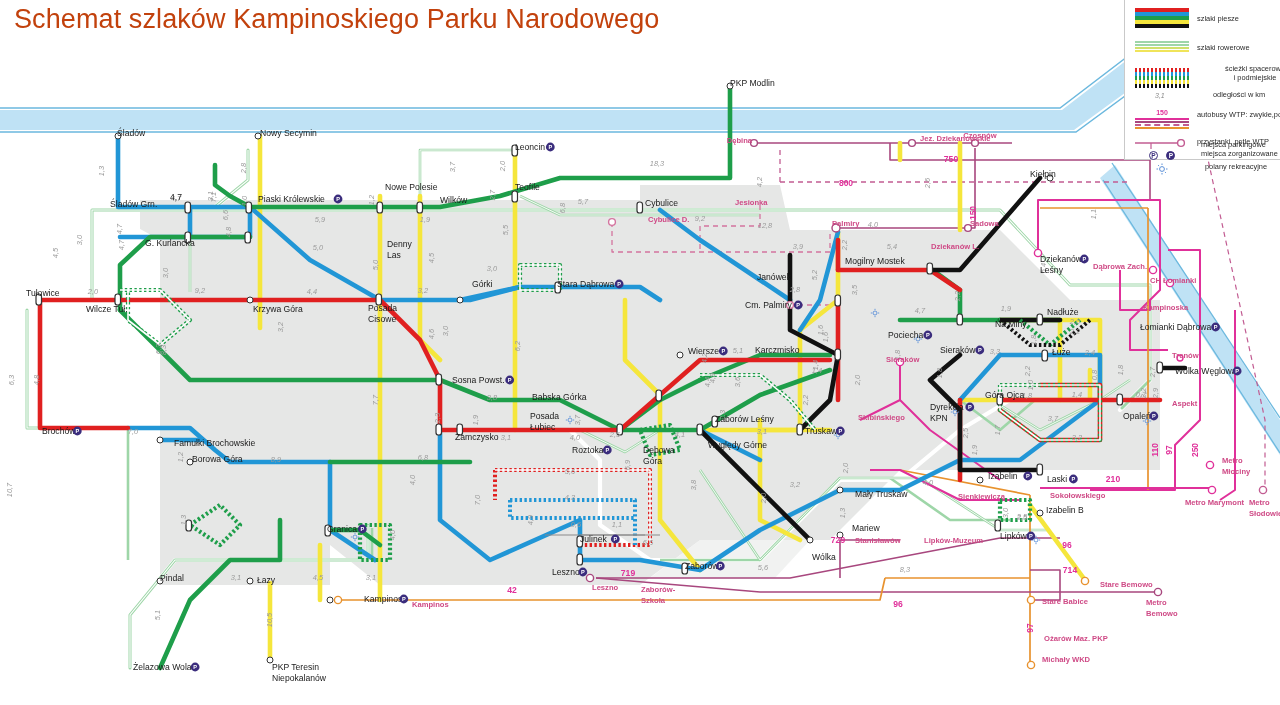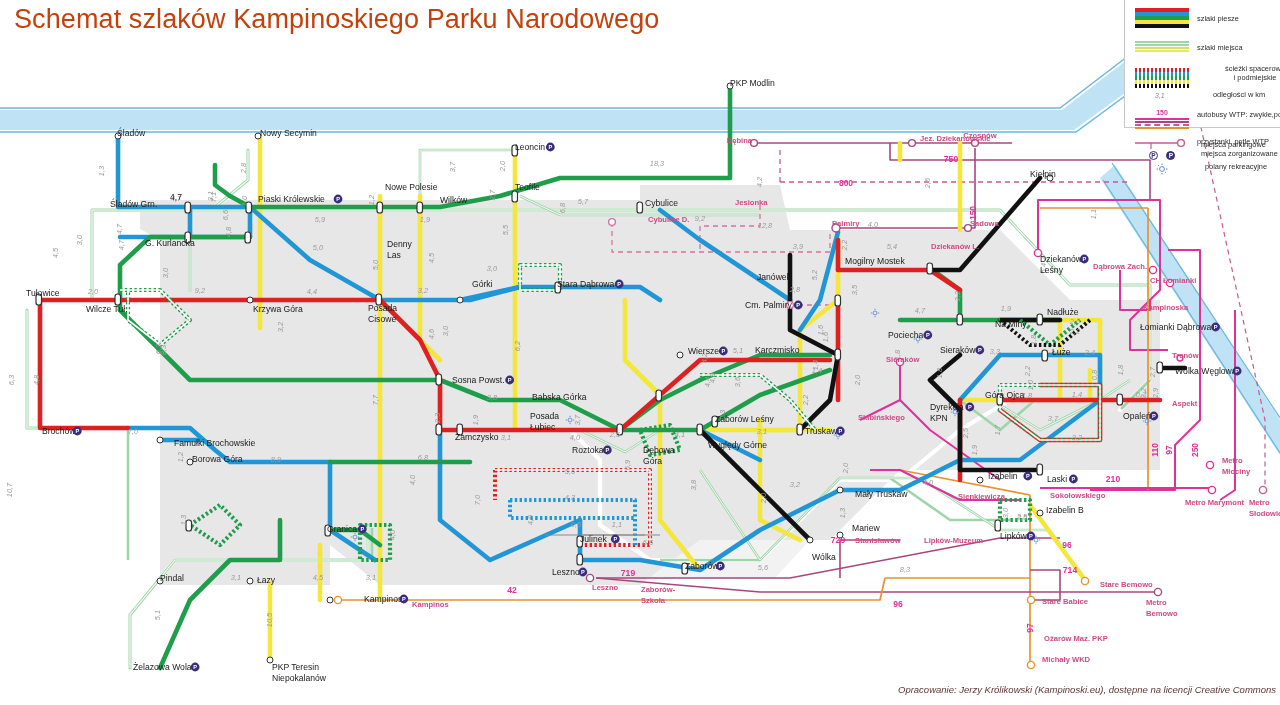--- a/index.html
+++ b/index.html
@@ -2,21 +2,21 @@
 <html><head>
 <meta charset="utf-8">
 <style>
   html,body{margin:0;padding:0;background:#fff;}
   body{width:1280px;height:705px;overflow:hidden;font-family:"Liberation Sans",sans-serif;}
   #stage{position:relative;width:1280px;height:705px;background:#ffffff;}
   #map{position:absolute;left:0;top:0;}
   .ttl{position:absolute;left:14px;top:4px;font-size:27px;color:#c2410c;letter-spacing:.1px;font-weight:400;white-space:nowrap;}
   .credit{position:absolute;left:898px;top:684px;font-size:9.5px;font-style:italic;color:#5e3636;white-space:nowrap;}
   
-  .legend{position:absolute;left:1124px;top:0;width:156px;height:128px;background:#fff;border:1px solid #c9c9c9;border-top:none;border-right:none;box-sizing:border-box;}
+  .legend{position:absolute;left:1124px;top:0;width:156px;height:160px;background:#fff;border:1px solid #c9c9c9;border-top:none;border-right:none;box-sizing:border-box;}
   .lg-row{position:absolute;display:flex;align-items:center;}
   .lg-txt{font-size:7.4px;color:#2b2b2b;line-height:9.2px;white-space:nowrap;}
   .lg-sw{position:absolute;}
   .num-sw{position:absolute;font-size:7px;color:#8a8a8a;font-style:italic;}
   .pk{display:inline-block;width:9px;height:9px;border-radius:50%;border:1.1px solid #3b2d7d;color:#3b2d7d;font-size:6.5px;line-height:8.6px;text-align:center;font-weight:bold;box-sizing:border-box;background:#fff;}
   .pk.fill{background:#3b2d7d;color:#fff;border-color:#3b2d7d;}
 </style>
 </head>
 <body>
 
@@ -1163,21 +1163,20 @@
         <g>
           <text x="1042" y="662" font-size="7.6" font-family="&quot;Liberation Sans&quot;, sans-serif" font-weight="bold" fill="#cf4a86" text-anchor="start">Michały WKD</text>
         </g>
         <g>
           <text x="858" y="420" font-size="7.6" font-family="&quot;Liberation Sans&quot;, sans-serif" font-weight="bold" fill="#cf4a86" text-anchor="start">Skibińskiego</text>
         </g>
       </g>
   </svg>
 
   <div class="ttl">Schemat szlaków Kampinoskiego Parku Narodowego</div>
-  <div class="credit">Opracowanie: Jerzy Królikowski (Kampinoski.eu), dostępne na licencji Creative Commons</div>
 
   <div class="legend">
 
     <div class="lg-sw" style="left:10px;top:8px;width:54px;height:26px;">
       <div style="height:4px;background:#e02020"></div>
       <div style="height:4px;background:#2196d6"></div>
       <div style="height:4px;background:#1e9e4a"></div>
       <div style="height:4px;background:#f5e63c"></div>
       <div style="height:4px;background:#111"></div>
     </div>
@@ -1188,21 +1187,21 @@
     <div class="lg-sw" style="left:10px;top:41px;width:54px;height:15px;">
       <div style="height:2px;background:#9ed6a8"></div>
         <div style="height:1px"></div>
       <div style="height:2px;background:#9ed6a8"></div>
         <div style="height:1px"></div>
       <div style="height:2px;background:#cfe06a"></div>
         <div style="height:1px"></div>
       <div style="height:2px;background:#f0e45a"></div>
     </div>
     <div class="lg-row" style="left:72px;top:43px;">
-        <span class="lg-txt">szlaki miejsca</span>
+        <span class="lg-txt">szlaki rowerowe</span>
       </div>
 
     <div class="lg-sw" style="left:10px;top:68px;width:54px;height:20px;">
       <div style="height:4px;background:repeating-linear-gradient(90deg,#e02020 0 2px,#fff 2px 4px)"></div>
       <div style="height:4px;background:repeating-linear-gradient(90deg,#2196d6 0 2px,#fff 2px 4px)"></div>
       <div style="height:4px;background:repeating-linear-gradient(90deg,#1e9e4a 0 2px,#fff 2px 4px)"></div>
       <div style="height:4px;background:repeating-linear-gradient(90deg,#f5e63c 0 2px,#fff 2px 4px)"></div>
       <div style="height:4px;background:repeating-linear-gradient(90deg,#111 0 2px,#fff 2px 4px)"></div>
     </div>
     <div class="lg-row" style="left:72px;top:64px;flex-direction:column;align-items:center;margin-left:28px;">

